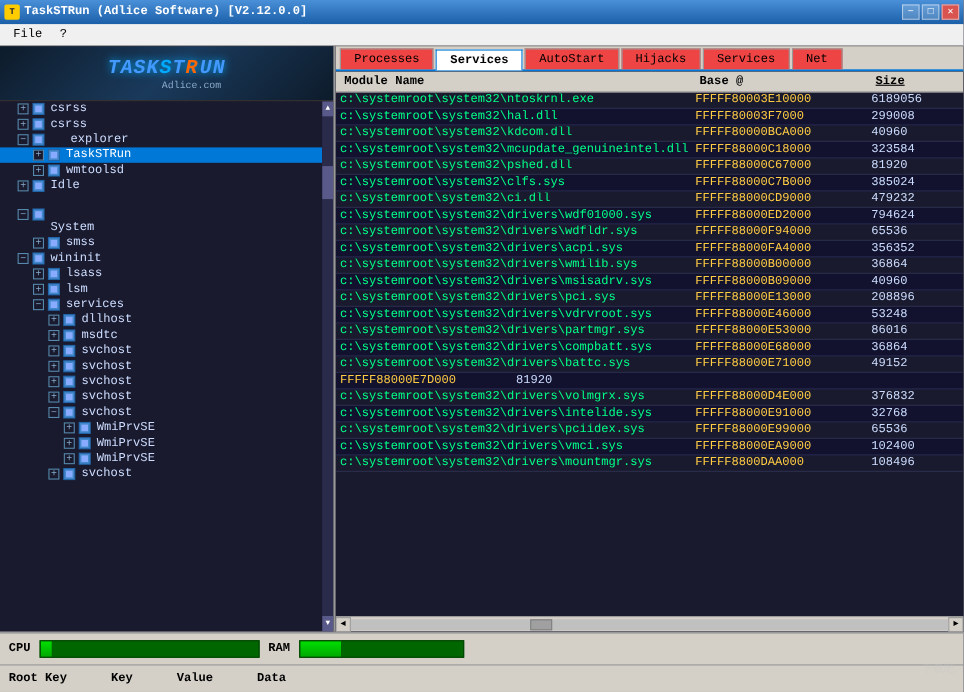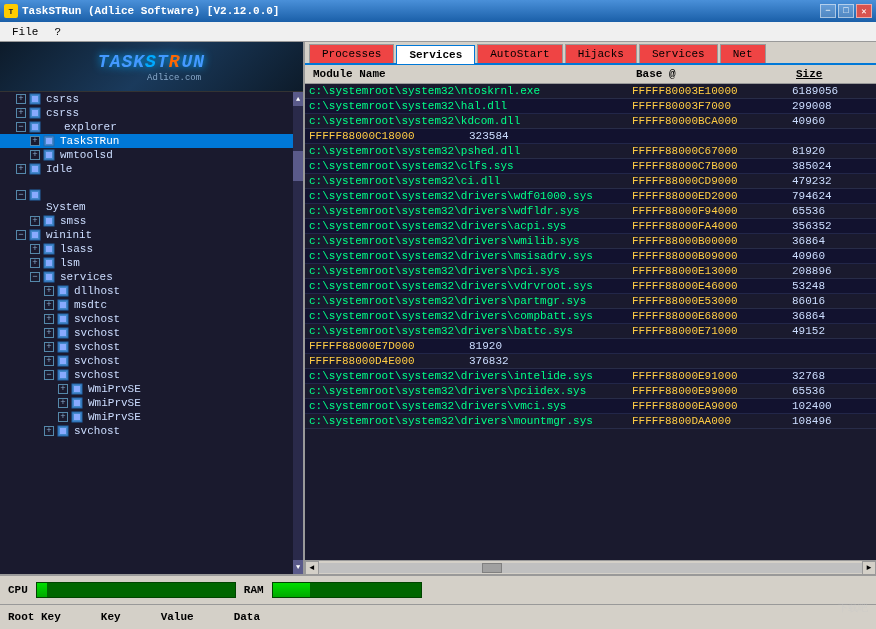--- a/index.html
+++ b/index.html
@@ -704,20 +704,21 @@
             <div class="td td-name">c:\systemroot\system32\hal.dll</div>
             <div class="td td-base">FFFFF80003F7000</div>
             <div class="td td-size">299008</div>
           </div>
           <div class="table-row">
             <div class="td td-name">c:\systemroot\system32\kdcom.dll</div>
             <div class="td td-base">FFFFF80000BCA000</div>
             <div class="td td-size">40960</div>
           </div>
           <div class="table-row alt">
+            <div class="td td-name">c:\systemroot\system32\mcupdate_genuineintel.dll</div>
             <div class="td td-base">FFFFF88000C18000</div>
             <div class="td td-size">323584</div>
           </div>
           <div class="table-row">
             <div class="td td-name">c:\systemroot\system32\pshed.dll</div>
             <div class="td td-base">FFFFF88000C67000</div>
             <div class="td td-size">81920</div>
           </div>
           <div class="table-row alt">
             <div class="td td-name">c:\systemroot\system32\clfs.sys</div>
@@ -777,20 +778,21 @@
           <div class="table-row">
             <div class="td td-name">c:\systemroot\system32\drivers\battc.sys</div>
             <div class="td td-base">FFFFF88000E71000</div>
             <div class="td td-size">49152</div>
           </div>
           <div class="table-row alt">
             <div class="td td-base">FFFFF88000E7D000</div>
             <div class="td td-size">81920</div>
           </div>
           <div class="table-row">
+            <div class="td td-name">c:\systemroot\system32\drivers\volmgrx.sys</div>
             <div class="td td-base">FFFFF88000D4E000</div>
             <div class="td td-size">376832</div>
           </div>
           <div class="table-row alt">
             <div class="td td-name">c:\systemroot\system32\drivers\intelide.sys</div>
             <div class="td td-base">FFFFF88000E91000</div>
             <div class="td td-size">32768</div>
           </div>
           <div class="table-row">
             <div class="td td-name">c:\systemroot\system32\drivers\pciidex.sys</div>

